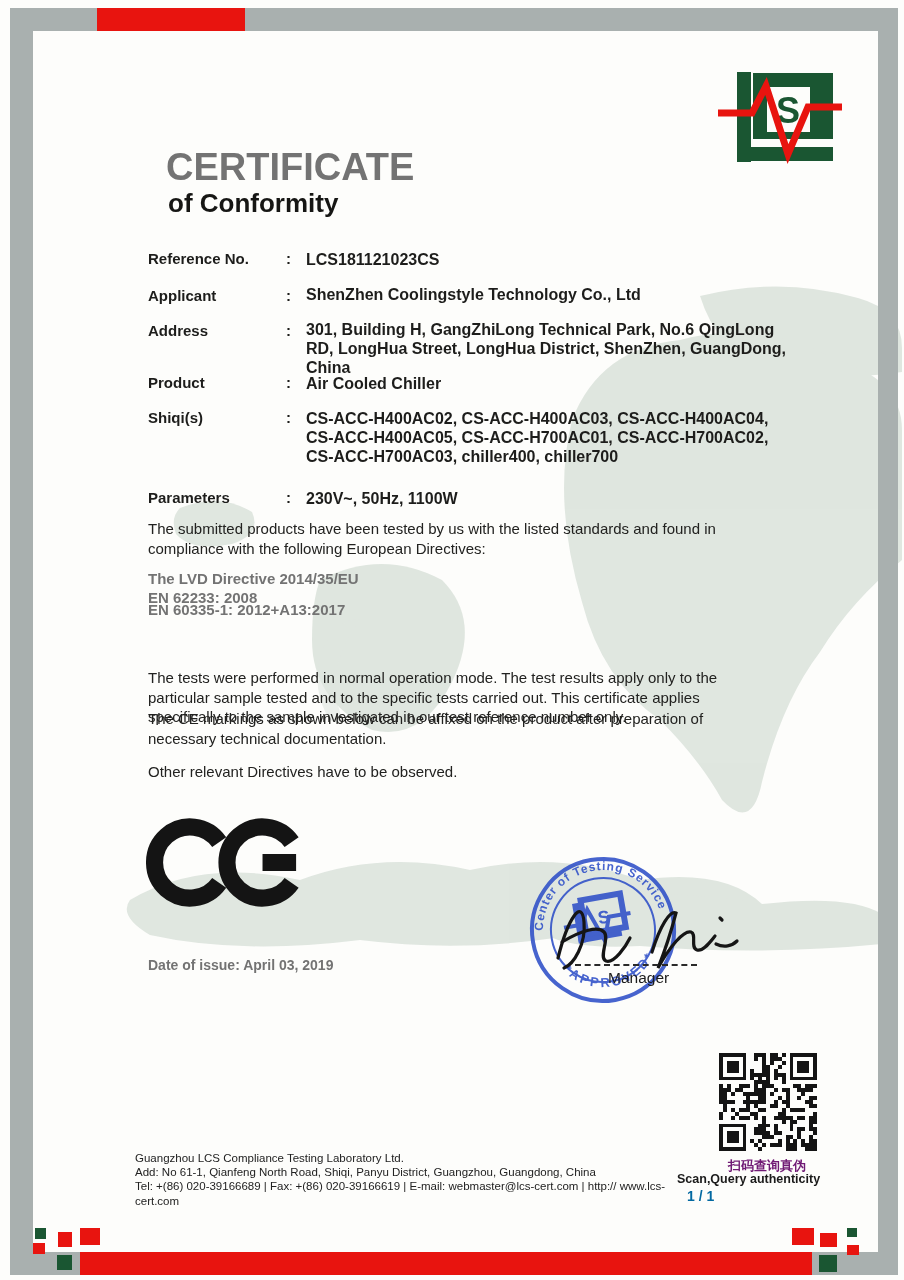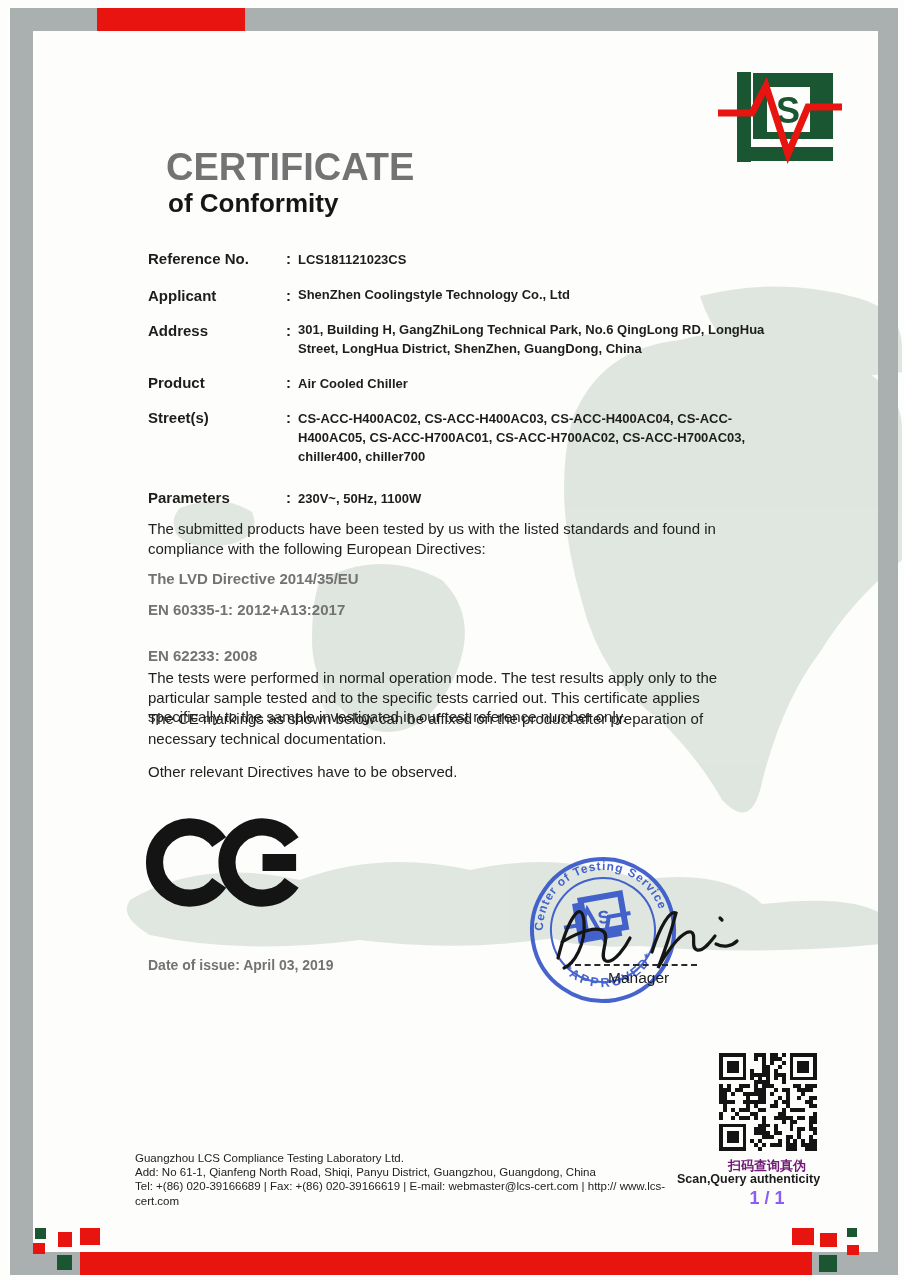--- a/index.html
+++ b/index.html
@@ -14,30 +14,30 @@
   .blk-red{position:absolute;background:#e8140f;}
   .blk-green{position:absolute;background:#1a5632;}
   
   .watermark{position:absolute;left:0;top:0;z-index:0;}
   .content{position:absolute;left:0;top:0;width:100%;height:100%;z-index:2;}
   
   .title{font-size:38px;font-weight:bold;letter-spacing:0px;color:#737373;}
   .subtitle{font-size:26px;font-weight:bold;color:#161614;}
   .row-label{position:absolute;left:148px;width:135px;font-size:15px;font-weight:bold;}
   .row-colon{position:absolute;left:286px;font-size:15px;font-weight:bold;}
-  .row-value{position:absolute;left:298px;width:484px;font-size:13px;font-weight:bold;line-height:19px;}
+  .row-value{position:absolute;left:306px;width:484px;font-size:16px;font-weight:bold;line-height:19px;}
   .para{position:absolute;left:148px;width:592px;font-size:15px;line-height:19.5px;color:#222220;}
   .para-bold{font-weight:bold;color:#737373;}
   .footer-line{font-size:11.5px;line-height:14.2px;color:#222;}
   .qr-caption-zh{position:absolute;left:687px;top:1157px;width:160px;text-align:center;
     font-size:13px;font-weight:bold;color:#701a75;}
   .qr-caption-en{position:absolute;left:677px;top:1172px;width:180px;text-align:left;
     font-size:12.5px;font-weight:bold;color:#1b1b1b;}
-  .page-indicator{position:absolute;left:687px;top:1188px;width:160px;text-align:center;
-    font-size:18px;font-weight:bold;color:#8b5cf6;}
+  .page-indicator{position:absolute;left:687px;top:1188px;width:160px;
+    font-size:14px;font-weight:bold;color:#0369a1;}
   .sig-line{position:absolute;left:575px;top:964px;width:122px;border-top:2px dashed #2a2a2a;}
   .signer{position:absolute;left:608px;top:969px;font-size:15.5px;color:#1c1c1c;}
   .stamp-text{font-weight:bold;fill:#2e4fc8;}
 </style>
 </head>
 <body>
 
 <div class="page">
 
   <svg class="watermark" width="904" height="1280" viewBox="0 0 904 1280" aria-hidden="true">
@@ -101,34 +101,34 @@
       <div class="row-label" style="top:322px;">Address</div>
       <div class="row-colon" style="top:322px;">:</div>
       <div class="row-value" style="top:320px;">301, Building H, GangZhiLong Technical Park, No.6 QingLong RD, LongHua Street, LongHua District, ShenZhen, GuangDong, China</div>
     </div>
     <div>
       <div class="row-label" style="top:374px;">Product</div>
       <div class="row-colon" style="top:374px;">:</div>
       <div class="row-value" style="top:374px;">Air Cooled Chiller</div>
     </div>
     <div>
-      <div class="row-label" style="top:409px;">Street(s)</div>
+      <div class="row-label" style="top:409px;">Shiqi(s)</div>
       <div class="row-colon" style="top:409px;">:</div>
       <div class="row-value" style="top:409px;">CS-ACC-H400AC02, CS-ACC-H400AC03, CS-ACC-H400AC04, CS-ACC-H400AC05, CS-ACC-H700AC01, CS-ACC-H700AC02, CS-ACC-H700AC03, chiller400, chiller700</div>
     </div>
     <div>
       <div class="row-label" style="top:489px;">Parameters</div>
       <div class="row-colon" style="top:489px;">:</div>
       <div class="row-value" style="top:489px;">230V~, 50Hz, 1100W</div>
     </div>
 
     <div class="para" style="top:519px;">The submitted products have been tested by us with the listed standards and found in compliance with the following European Directives:</div>
     <div class="para para-bold" style="top:569px;">The LVD Directive 2014/35/EU</div>
     <div class="para para-bold" style="top:600px;">EN 60335-1: 2012+A13:2017</div>
-    <div class="para para-bold" style="top:646px;">EN 62233: 2008</div>
+    <div class="para para-bold" style="top:588px;">EN 62233: 2008</div>
     <div class="para" style="top:644px;margin-top:24px;">The tests were performed in normal operation mode. The test results apply only to the particular sample tested and to the specific tests carried out. This certificate applies specifically to the sample investigated in our test reference number only.</div>
     <div class="para" style="top:762px;">Other relevant Directives have to be observed.</div>
     <div class="para" style="top:709px;">The CE markings as shown below can be affixed on the product after preparation of necessary technical documentation.</div>
 
     <svg class="abs" style="left:146px;top:810px;" width="158" height="105" viewBox="0 0 240 150" preserveAspectRatio="xMinYMid meet" role="img" aria-label="CE">
       <path d="M111.2,44 A54,54 0 1 0 111.2,106" fill="none" stroke="#141414" stroke-width="26"></path>
       <path d="M221.2,44 A54,54 0 1 0 221.2,106" fill="none" stroke="#141414" stroke-width="26"></path>
       <path d="M177,75 H228" fill="none" stroke="#141414" stroke-width="26"></path>
     </svg>
 

